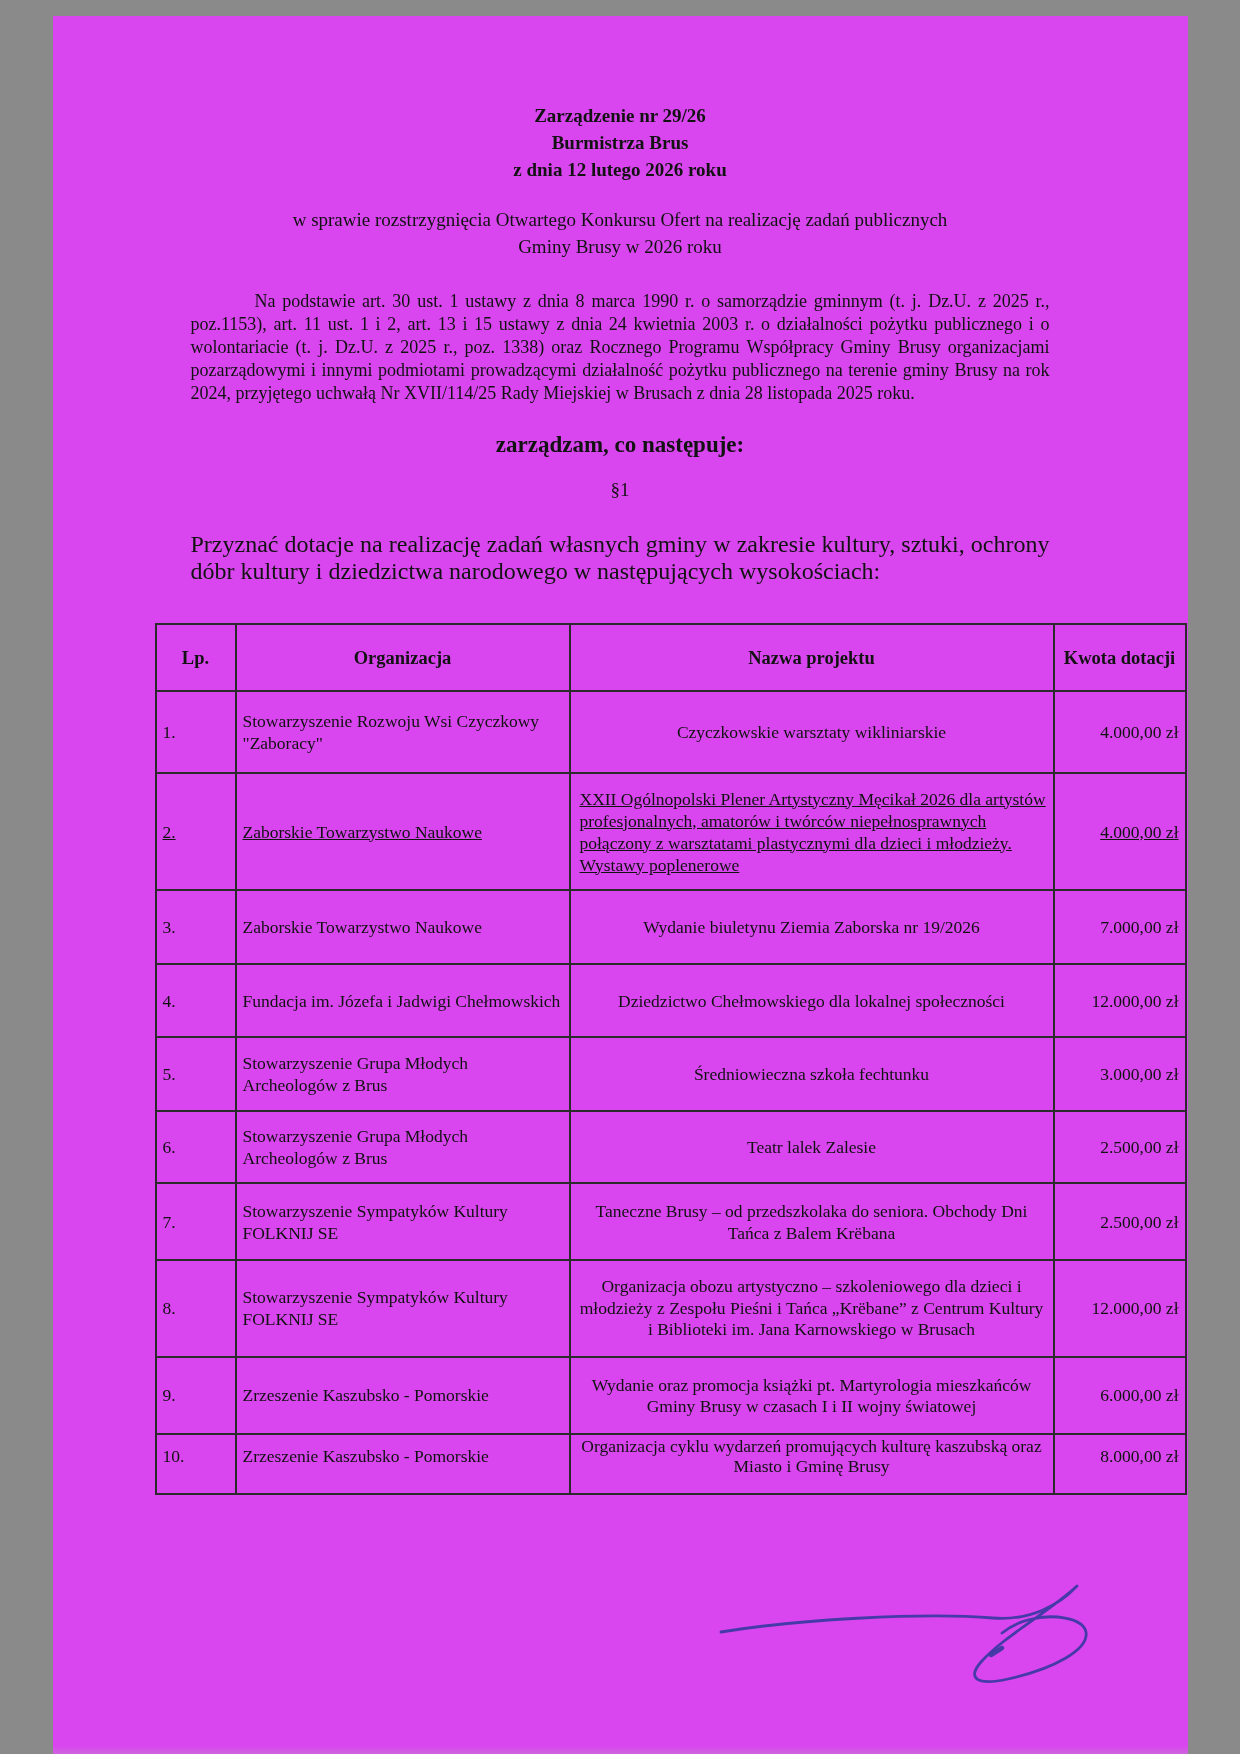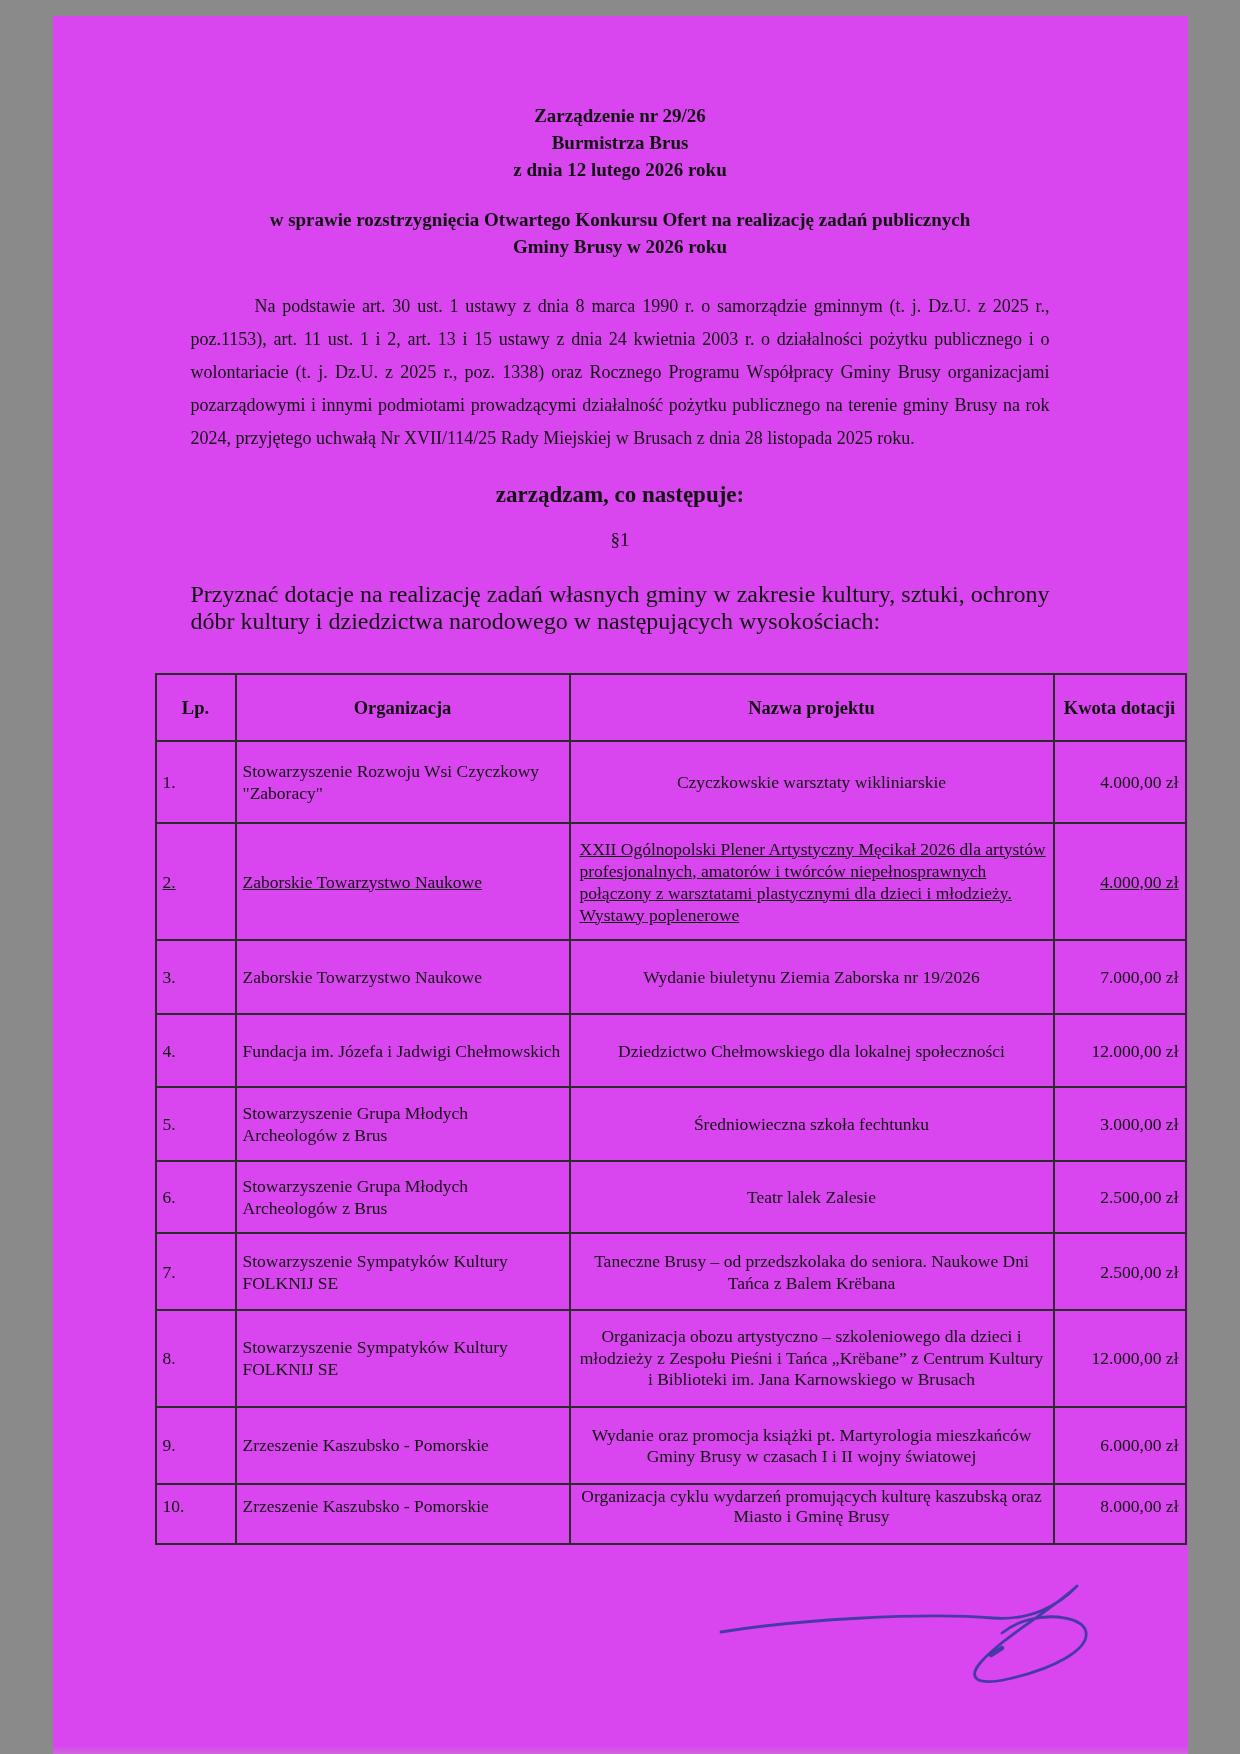--- a/index.html
+++ b/index.html
@@ -16,28 +16,28 @@
   .title-block {
     padding-top: 86px;
     text-align: center;
     font-weight: bold;
     font-size: 19px;
     line-height: 27px;
   }
   .subject-block {
     margin-top: 23px;
     text-align: center;
-    font-weight: bold;
+    font-weight: normal;
     font-size: 19px;
     line-height: 27px;
   }
   .legal-basis {
     margin: 30px 138px 0 138px;
     font-size: 18px;
-    line-height: 33px;
+    line-height: 23px;
     text-align: justify;
     text-indent: 64px;
   }
   .ordain-line {
     margin-top: 26px;
     text-align: center;
     font-weight: bold;
     font-size: 23px;
     line-height: 27px;
   }
@@ -179,21 +179,21 @@
       </tr>
       <tr class="r6">
         <td class="lp">6.</td>
         <td class="org">Stowarzyszenie Grupa Młodych Archeologów z Brus</td>
         <td class="proj">Teatr lalek Zalesie</td>
         <td class="amount">2.500,00 zł</td>
       </tr>
       <tr class="r7">
         <td class="lp">7.</td>
         <td class="org">Stowarzyszenie Sympatyków Kultury FOLKNIJ SE</td>
-        <td class="proj">Taneczne Brusy – od przedszkolaka do seniora. Naukowe Dni Tańca z Balem Krëbana</td>
+        <td class="proj">Taneczne Brusy – od przedszkolaka do seniora. Obchody Dni Tańca z Balem Krëbana</td>
         <td class="amount">2.500,00 zł</td>
       </tr>
       <tr class="r8">
         <td class="lp">8.</td>
         <td class="org">Stowarzyszenie Sympatyków Kultury FOLKNIJ SE</td>
         <td class="proj">Organizacja obozu artystyczno – szkoleniowego dla dzieci i młodzieży z Zespołu Pieśni i Tańca „Krëbane” z Centrum Kultury i Biblioteki im. Jana Karnowskiego w Brusach</td>
         <td class="amount">12.000,00 zł</td>
       </tr>
       <tr class="r9">
         <td class="lp">9.</td>

